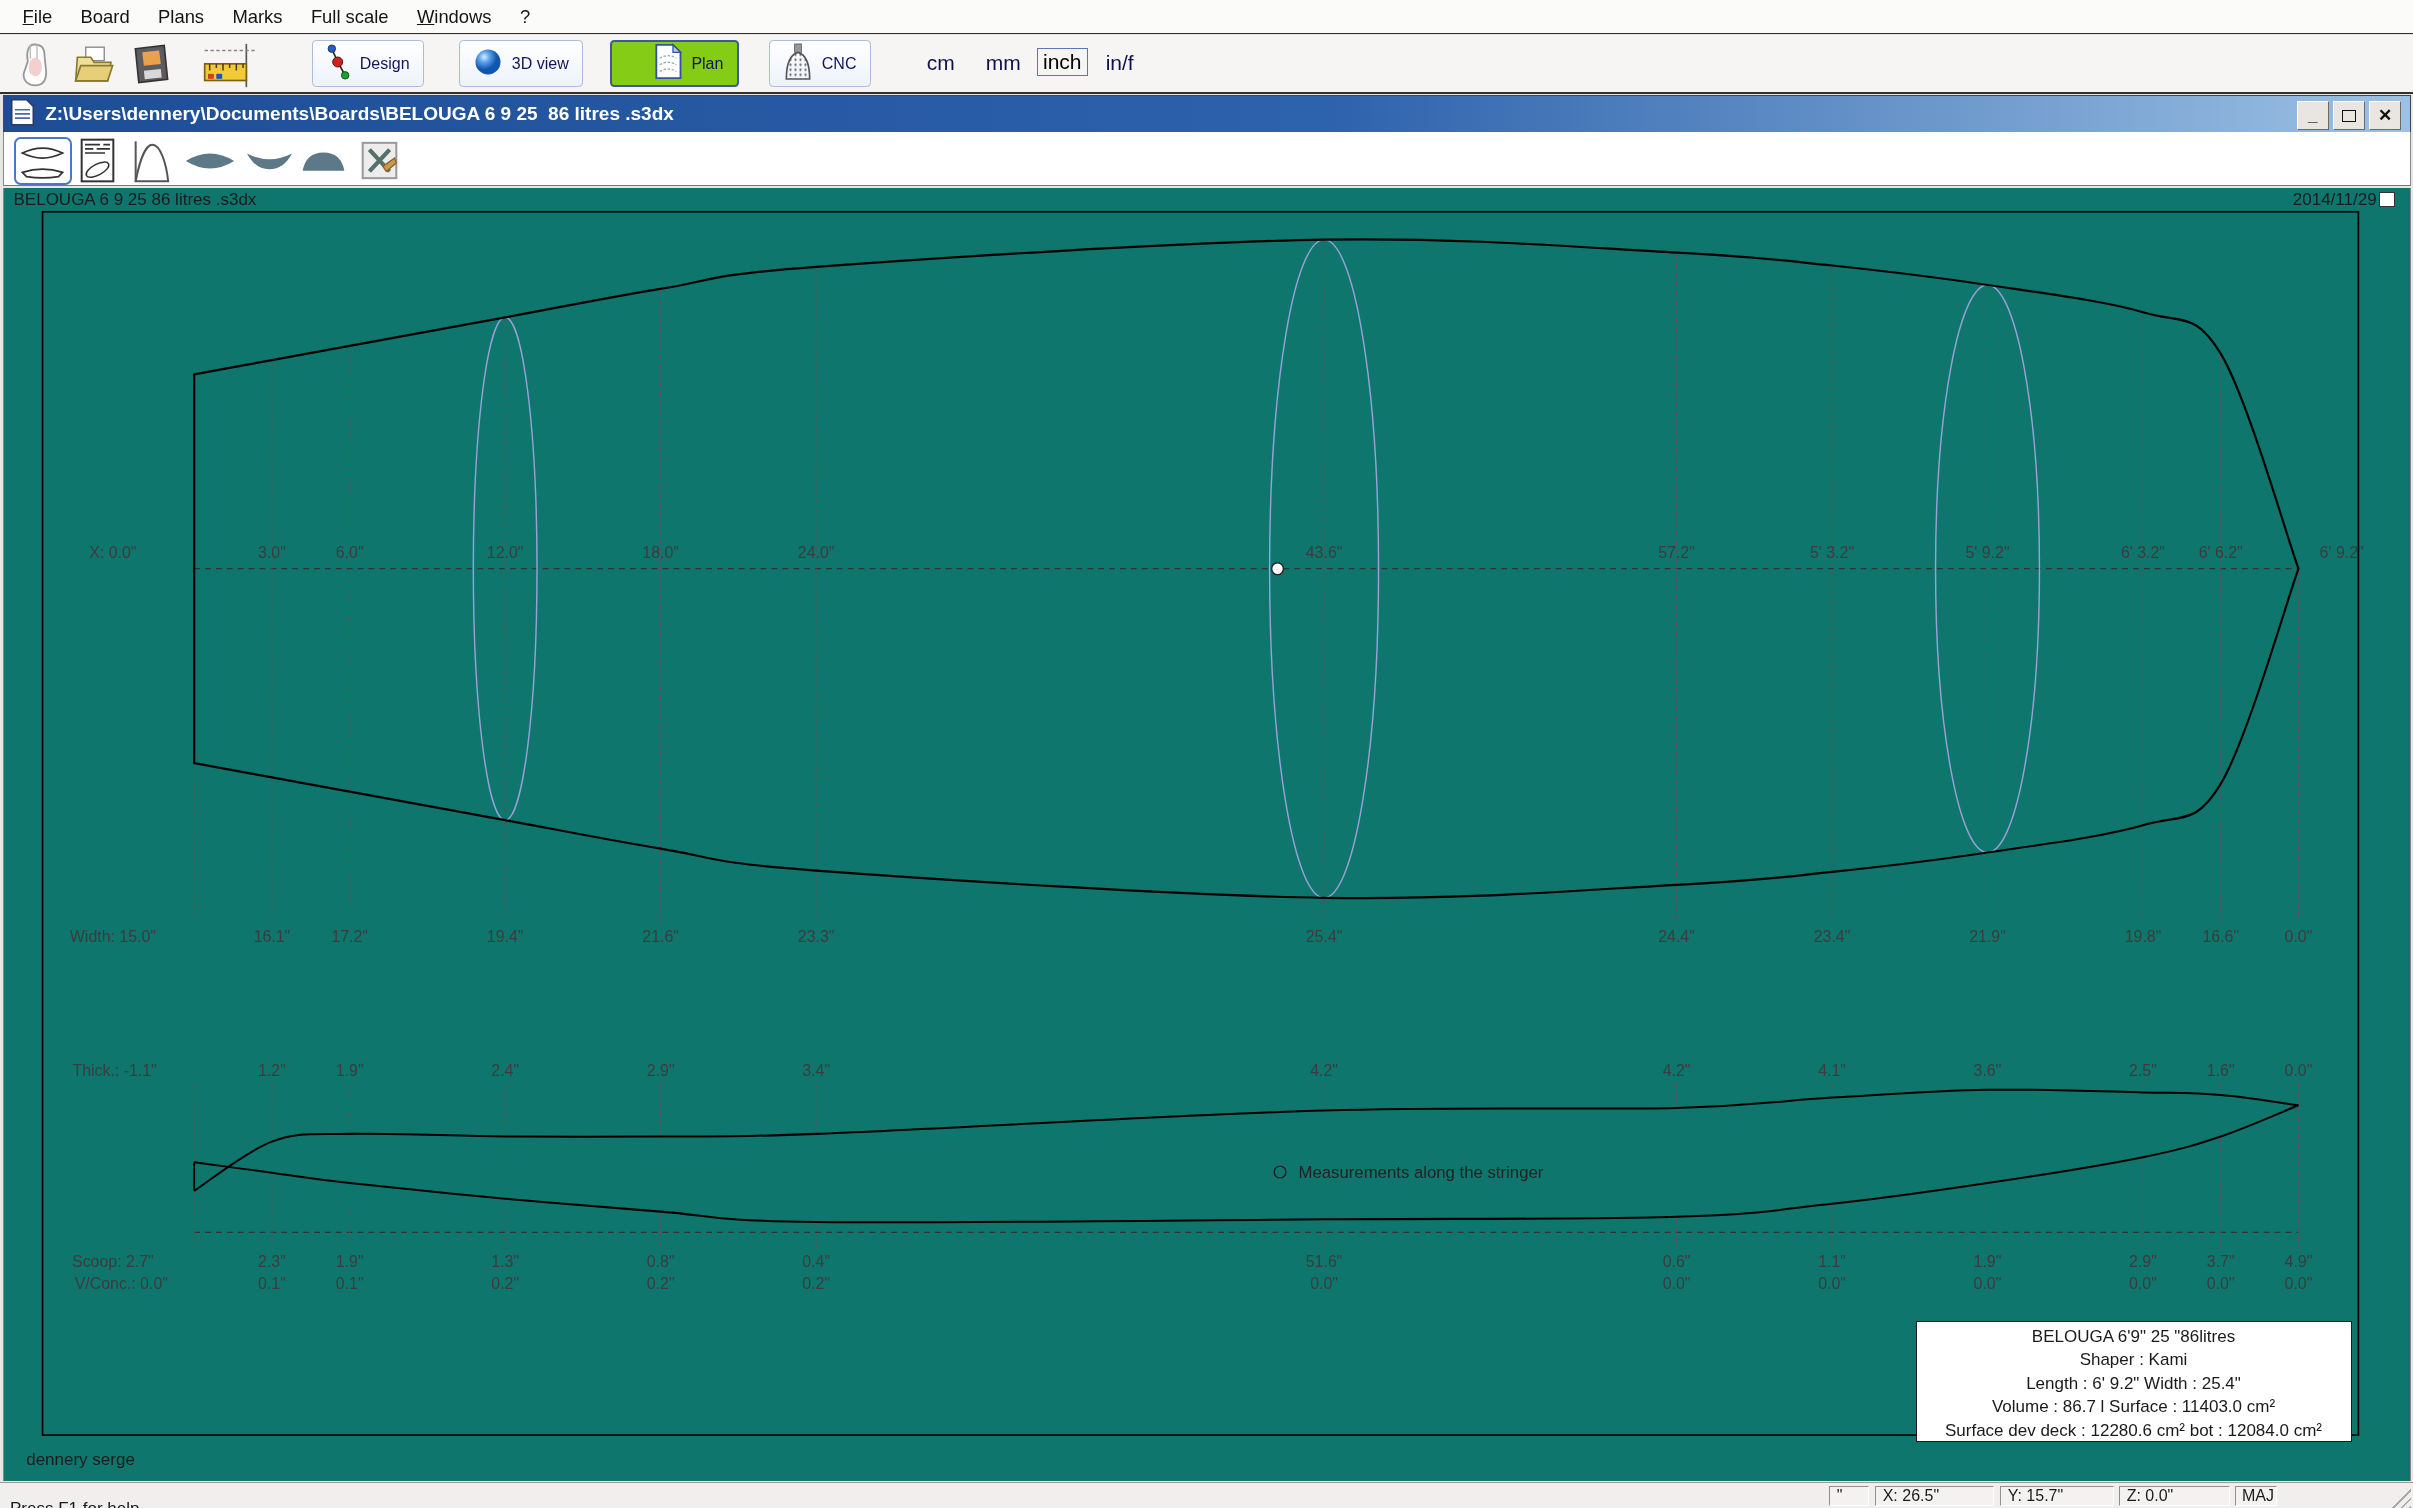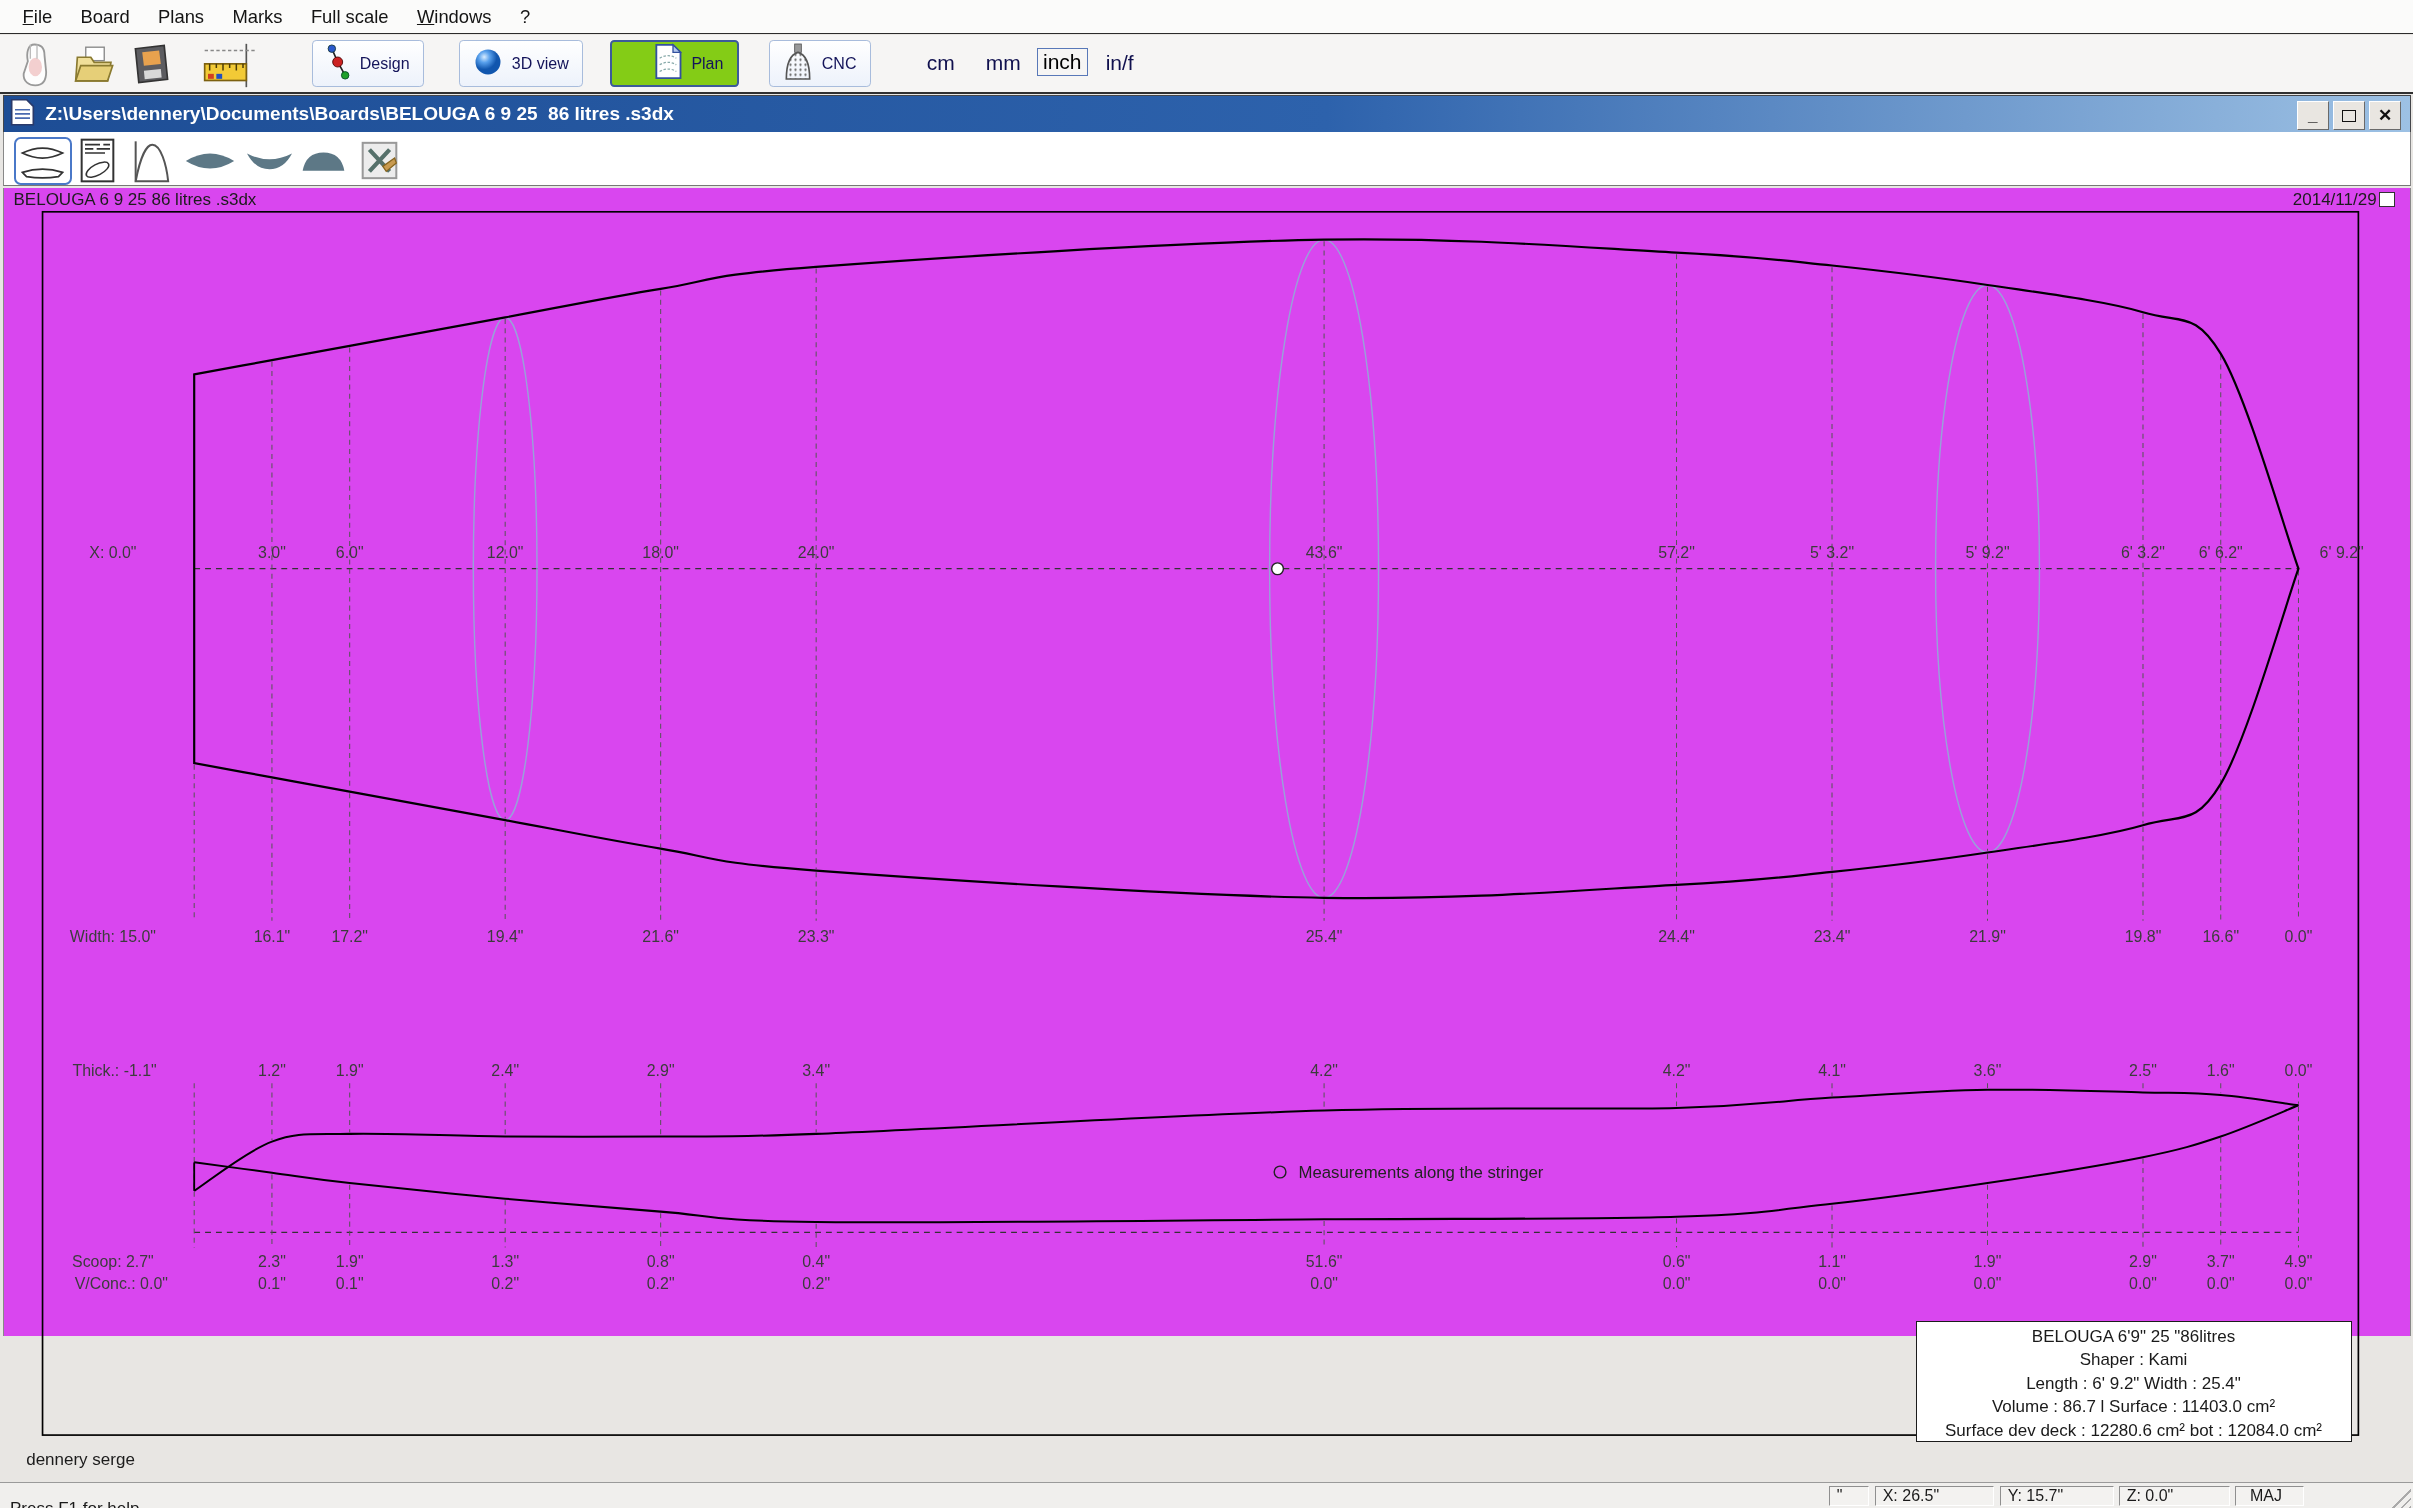--- a/index.html
+++ b/index.html
@@ -34,21 +34,21 @@
            font-size:17px;font-weight:bold;color:#111;display:flex;align-items:center;justify-content:center;line-height:0;}
   .win-btn .maxsq{width:11.7px;height:10px;border:1.7px solid #111;display:block;}
 
   
   .viewbar{position:absolute;left:2.5px;top:132px;width:2408px;height:54px;background:#fff;
            border-bottom:1.7px solid #777;border-left:0.8px solid #888;border-right:0.8px solid #888;box-sizing:border-box;}
   .vb-ico{position:absolute;top:5px;display:flex;align-items:center;justify-content:center;}
   .vb-sel{border:2.5px solid #4a78c8;border-radius:6.7px;background:#fff;}
 
   
-  .document{position:absolute;left:2.5px;top:188px;width:2408px;height:1148px;background:#d946ef;
+  .document{position:absolute;left:2.5px;top:188px;width:2408px;height:1293px;background:#0f766e;
             border-left:0.8px solid #888;border-right:0.8px solid #888;box-sizing:border-box;}
   .doc-header{position:absolute;left:10px;top:1.7px;font-size:17px;color:#1c1c1c;}
   .doc-date-wrap{position:absolute;right:15px;top:1.7px;display:flex;align-items:center;gap:2.5px;font-size:17px;color:#1c1c1c;text-align:center;}
   .doc-date-box{width:13.4px;height:13.4px;border:1.7px solid #333;background:#fff;}
   svg.board{position:absolute;left:0;top:0;width:2408px;height:1291px;font-family:"Liberation Sans",sans-serif;}
   .infobox{position:absolute;left:1912px;top:1133px;width:436px;height:121px;border:1.7px solid #1c1c1c;
            background:#fff;text-align:center;font-size:17px;line-height:23.5px;color:#1a1a1a;padding-top:2.5px;box-sizing:border-box;}
   .author{position:absolute;left:6.7px;top:1262px;font-size:17px;color:#1c1c1c;margin-left:16px;}
 
   
@@ -376,16 +376,16 @@
 
   <div class="author">dennery serge</div>
 </div>
 
 <div class="statusbar">
   <span class="sb-help">Press F1 for help</span>
   <span class="sb-box" style="left:1829px;width:40px">"</span>
   <span class="sb-box" style="left:1875px;width:119px">X: 26.5"</span>
   <span class="sb-box" style="left:2000px;width:114px">Y: 15.7"</span>
   <span class="sb-box" style="left:2119px;width:111px">Z: 0.0"</span>
-  <span class="sb-box" style="left:2235px;width:69px;padding-left:14px">MAJ</span>
+  <span class="sb-box" style="left:2235px;width:42px;text-align:center;padding-left:4px">MAJ</span>
   <span class="sb-grip"></span>
 </div>
 
 
 </body></html>

